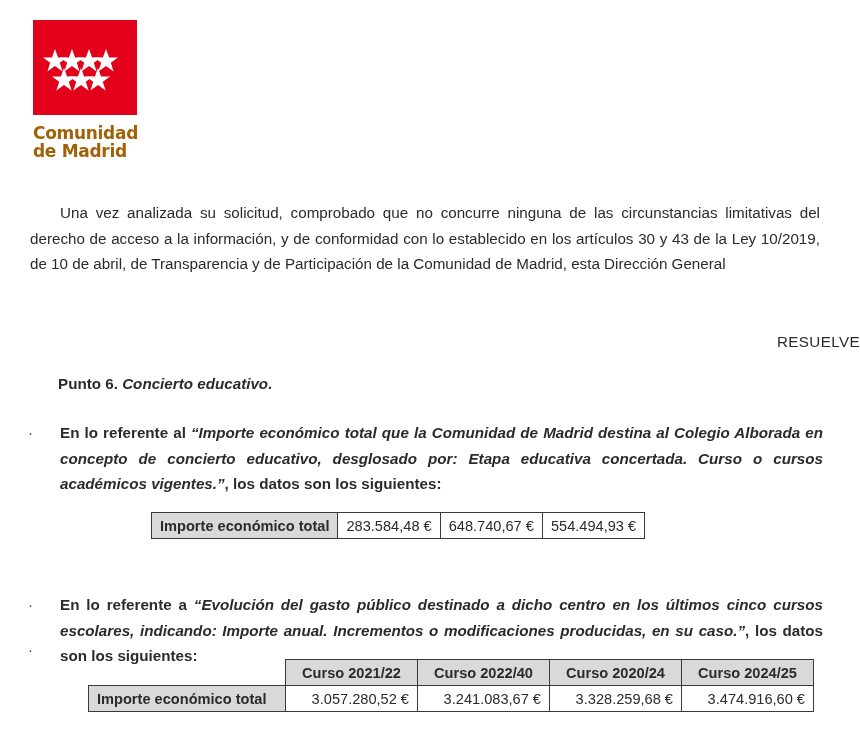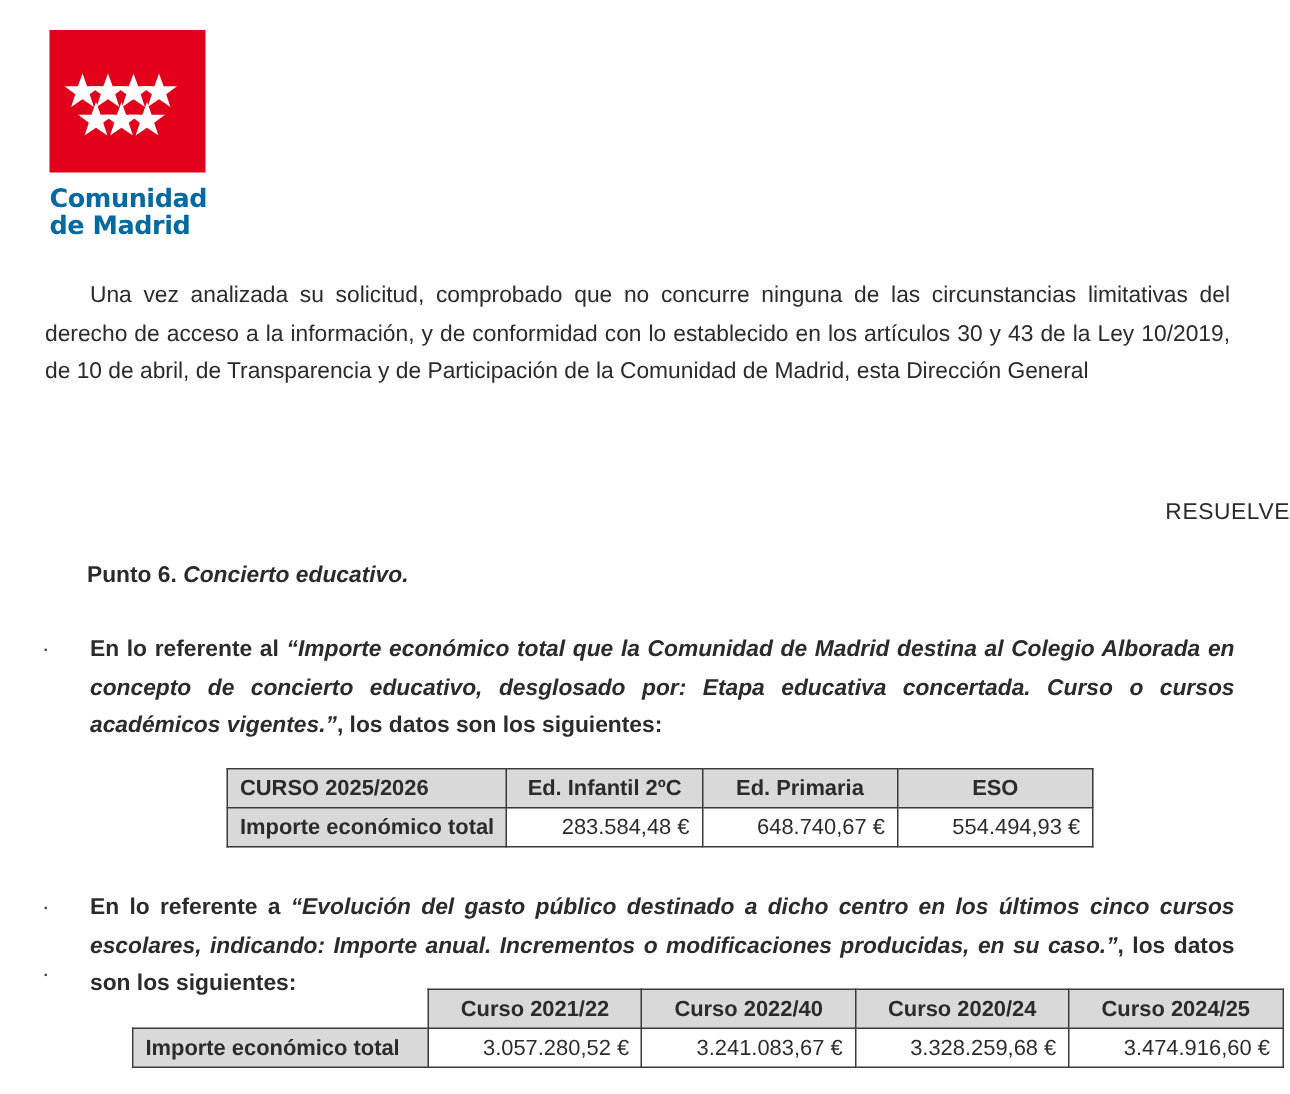--- a/index.html
+++ b/index.html
@@ -30,21 +30,21 @@
     position: relative;
   }
   .logo-mark svg { display: block; }
   .logo-wordmark {
     margin-top: 9px;
     font-family: "DejaVu Sans", sans-serif;
     font-weight: bold;
     font-size: 17px;
     line-height: 1.08;
     letter-spacing: -0.3px;
-    color: #0369a1;
+    color: #a16207;
     white-space: pre-line;
   }
 
   
   .doc {
     position: absolute;
     left: 0;
     top: 0;
     width: 860px;
   }
@@ -120,21 +120,20 @@
     text-align: center;
   }
   .tbl td.rowlbl {
     background: #d9d9d9;
     font-weight: bold;
     text-align: left;
   }
   .tbl td.val {
     background: #ffffff;
     text-align: right;
-    padding-left: 36px;
   }
   .tbl td.blank {
     border: none;
     background: transparent;
   }
 
   #tbl-concierto { left: 151px; top: 512px; }
   #tbl-concierto td.rowlbl { width: 163px; }
   #tbl-concierto td.c1 { width: 113px; }
   #tbl-concierto td.c2 { width: 113px; }
@@ -166,44 +165,38 @@
         <polygon points="65,48 68.1,56.5 77,56.5 69.8,61.8 72.6,70.4 65,65.1 57.4,70.4 60.2,61.8 53,56.5 61.9,56.5"></polygon>
       </g>
     </svg>
   </div>
   <div class="logo-wordmark">Comunidad
 de Madrid</div>
 </div>
 
 <div class="doc">
 
-  <div class="para indent" style="top:184px;">Una vez analizada su solicitud, comprobado que no concurre ninguna de las circunstancias limitativas del derecho de acceso a la información, y de conformidad con lo establecido en los artículos 30 y 43 de la Ley 10/2019, de 10 de abril, de Transparencia y de Participación de la Comunidad de Madrid,  esta Dirección General</div>
+  <div class="para indent" style="top:200px;">Una vez analizada su solicitud, comprobado que no concurre ninguna de las circunstancias limitativas del derecho de acceso a la información, y de conformidad con lo establecido en los artículos 30 y 43 de la Ley 10/2019, de 10 de abril, de Transparencia y de Participación de la Comunidad de Madrid,  esta Dirección General</div>
 
   <div class="center-head" style="top:333px;">RESUELVE</div>
 
   <div class="punto" style="top:375px;">
     <span>Punto 6.</span>
     <span class="it">Concierto educativo.</span>
   </div>
 
   <div class="bullet-row" style="top:420px;">
     <span class="bullet-mark">·</span>
     <div class="bullet-text">
       <span>En lo referente al </span><span class="it">“Importe económico total que la Comunidad de Madrid destina al Colegio Alborada en concepto de concierto educativo, desglosado por: Etapa educativa concertada. Curso o cursos académicos vigentes.”</span><span>, los datos son los siguientes:</span>
     </div>
   </div>
 
   <table class="tbl" id="tbl-concierto">
     <tbody>
-      <tr>
-        <td class="hdr rowlbl">CURSO 2025/2026</td>
-        <td class="hdr c1">Ed. Infantil 2ºC</td>
-        <td class="hdr c2">Ed. Primaria</td>
-        <td class="hdr c3">ESO</td>
-      </tr>
       <tr>
         <td class="rowlbl">Importe económico total</td>
         <td class="val">283.584,48 €</td>
         <td class="val">648.740,67 €</td>
         <td class="val">554.494,93 €</td>
       </tr>
     </tbody>
   </table>
 
   <div class="bullet-row" style="top:592px;">

